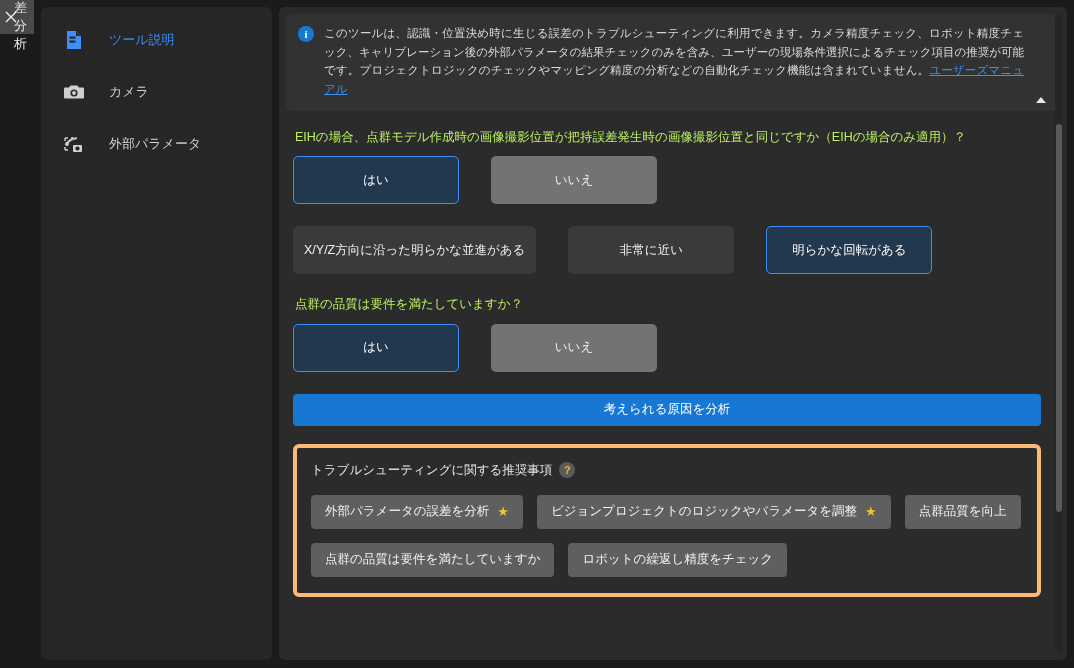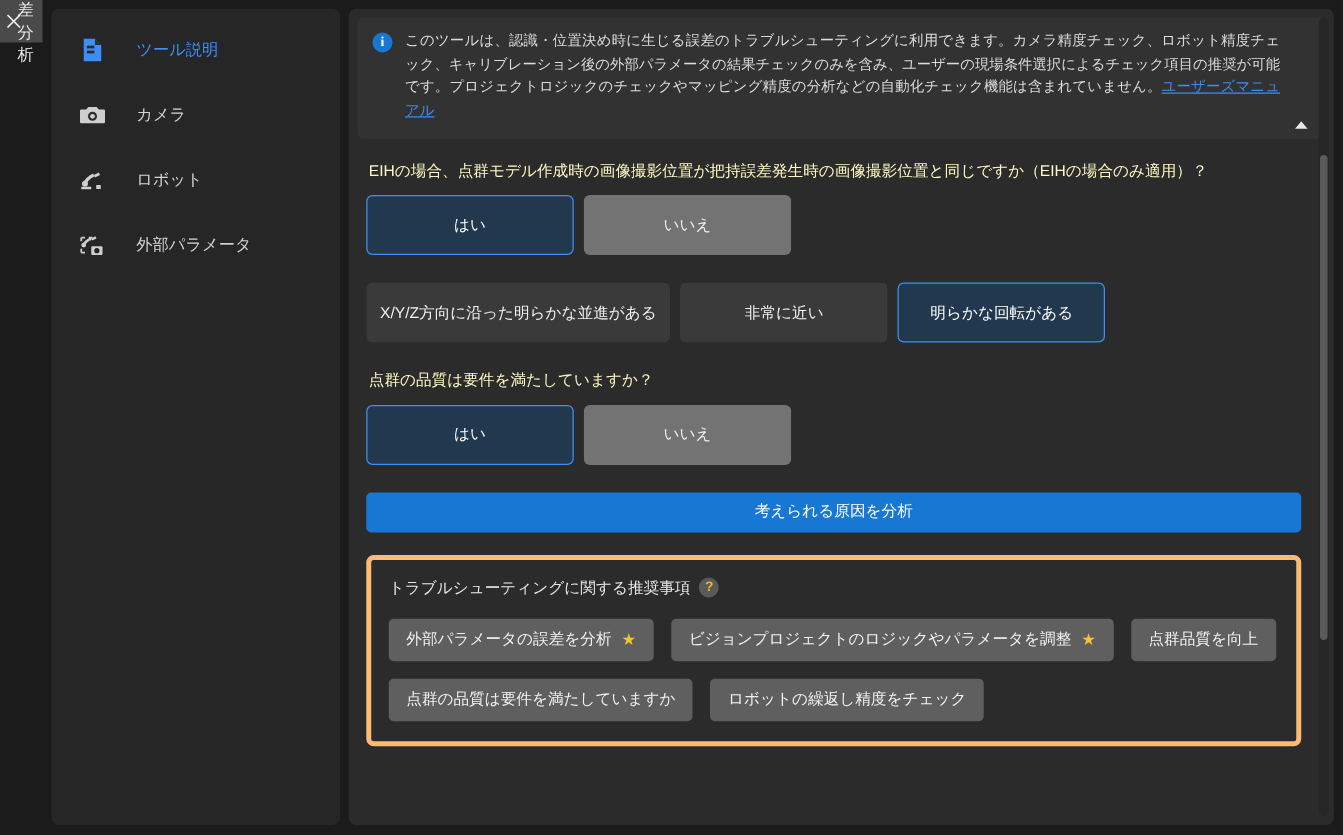--- a/index.html
+++ b/index.html
@@ -130,27 +130,27 @@
     flex: 1 1 auto;
     overflow: hidden;
     position: relative;
     padding: 0 26px 0 14px;
     min-height: 0;
   }
   #content-inner { padding-top: 18px; }
 
   .question-label {
     font-size: 12.5px;
-    color: #fef9c3;
+    color: #bef264;
     margin: 0 0 10px 2px;
     line-height: 1.4;
   }
   .option-row {
     display: flex;
-    gap: 8px;
+    gap: 32px;
     margin-bottom: 22px;
   }
   .opt {
     min-width: 166px;
     height: 48px;
     border-radius: 5px;
     background: #737373;
     border: 1px solid transparent;
     color: #f2f2f2;
     font-size: 12.5px;
@@ -269,32 +269,20 @@
         <span class="nav-icon">
           <svg width="22" height="22" viewBox="0 0 22 22">
             <path d="M2 6.5 h4 l1.6 -2 h6.8 l1.6 2 h4 a1 1 0 0 1 1 1 v9 a1 1 0 0 1 -1 1 h-18 a1 1 0 0 1 -1 -1 v-9 a1 1 0 0 1 1 -1 z" fill="#cfcfcf"></path>
             <circle cx="11" cy="12" r="3.6" fill="#2b2b2b"></circle>
             <circle cx="11" cy="12" r="1.9" fill="#cfcfcf"></circle>
           </svg>
         </span>
         <span class="nav-label">カメラ</span>
       </div>
 
-      <div class="nav-item">
-        <span class="nav-icon">
-          <svg width="22" height="22" viewBox="0 0 22 22">
-            <path d="M4 15 q3 -6 8 -8" stroke="#cfcfcf" stroke-width="2.6" fill="none"></path>
-            <path d="M12 7 l4 -2 l1 2 l-4 2 z" fill="#cfcfcf"></path>
-            <circle cx="5" cy="14" r="2.4" fill="#cfcfcf"></circle>
-            <rect x="2" y="16.4" width="8" height="2" fill="#cfcfcf"></rect>
-            <rect x="14" y="15" width="3.6" height="3.2" fill="#cfcfcf"></rect>
-          </svg>
-        </span>
-        <span class="nav-label">ロボット</span>
-      </div>
 
       <div class="nav-item">
         <span class="nav-icon">
           <svg width="22" height="22" viewBox="0 0 22 22">
             <path d="M2 5 h3 M8 5 h3 M2 5 v3 M2 14 v3 M2 17 h3" stroke="#cfcfcf" stroke-width="1.4" fill="none" stroke-dasharray="3 2"></path>
             <path d="M3 12 q3 -5 7 -6" stroke="#cfcfcf" stroke-width="2.2" fill="none"></path>
             <circle cx="4" cy="11" r="1.9" fill="#cfcfcf"></circle>
             <path d="M10 5.6 l3.4 -1.6 l0.8 1.7 l-3.4 1.6 z" fill="#cfcfcf"></path>
             <rect x="10" y="12" width="9" height="7" rx="1" fill="#cfcfcf"></rect>
             <circle cx="14.5" cy="15.5" r="2.1" fill="#262626"></circle>

